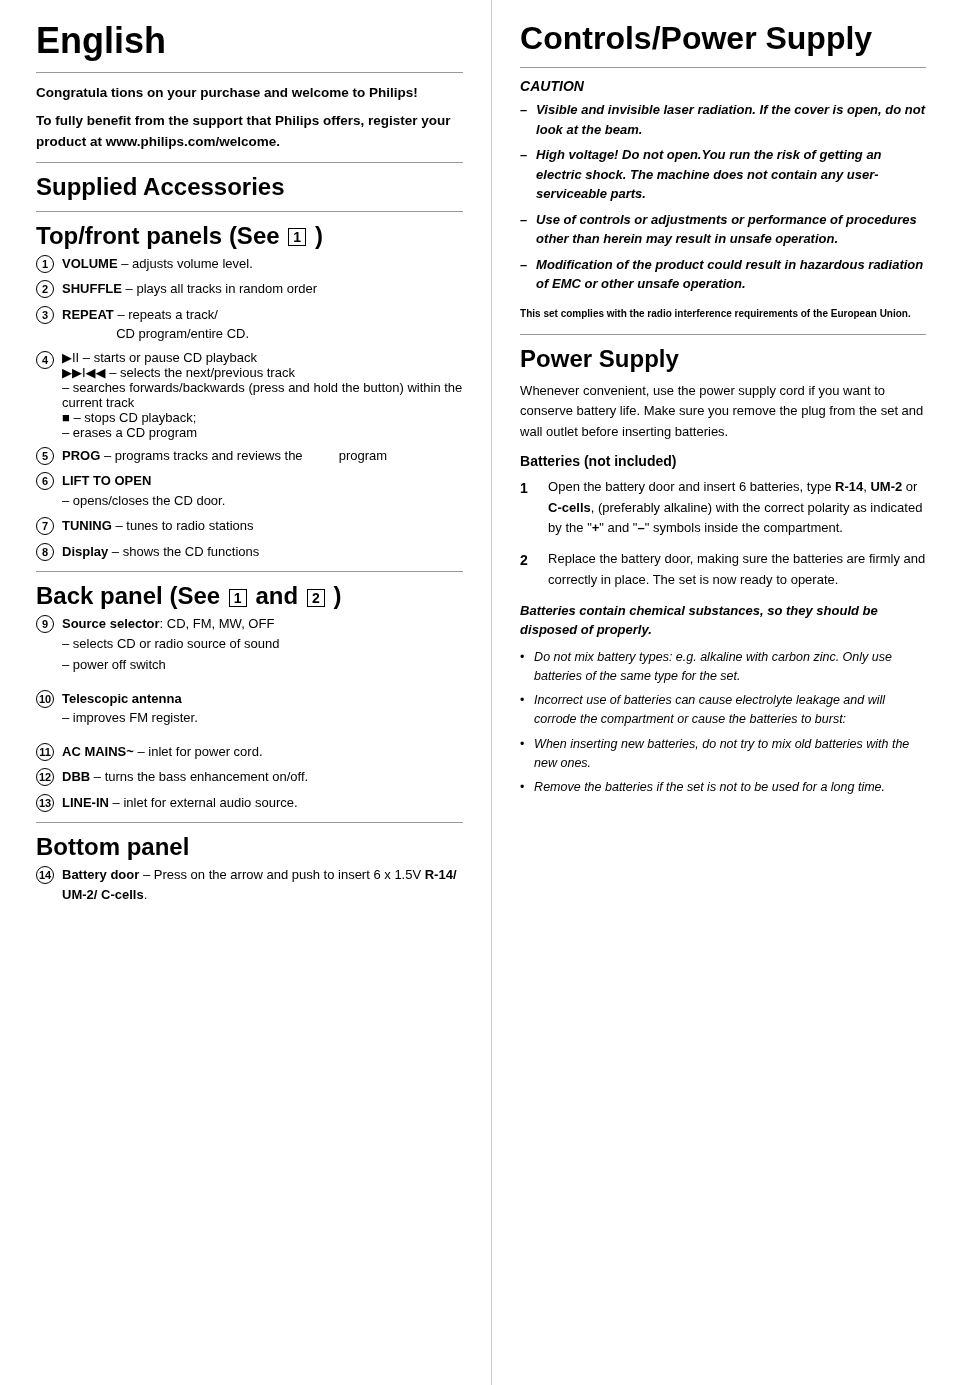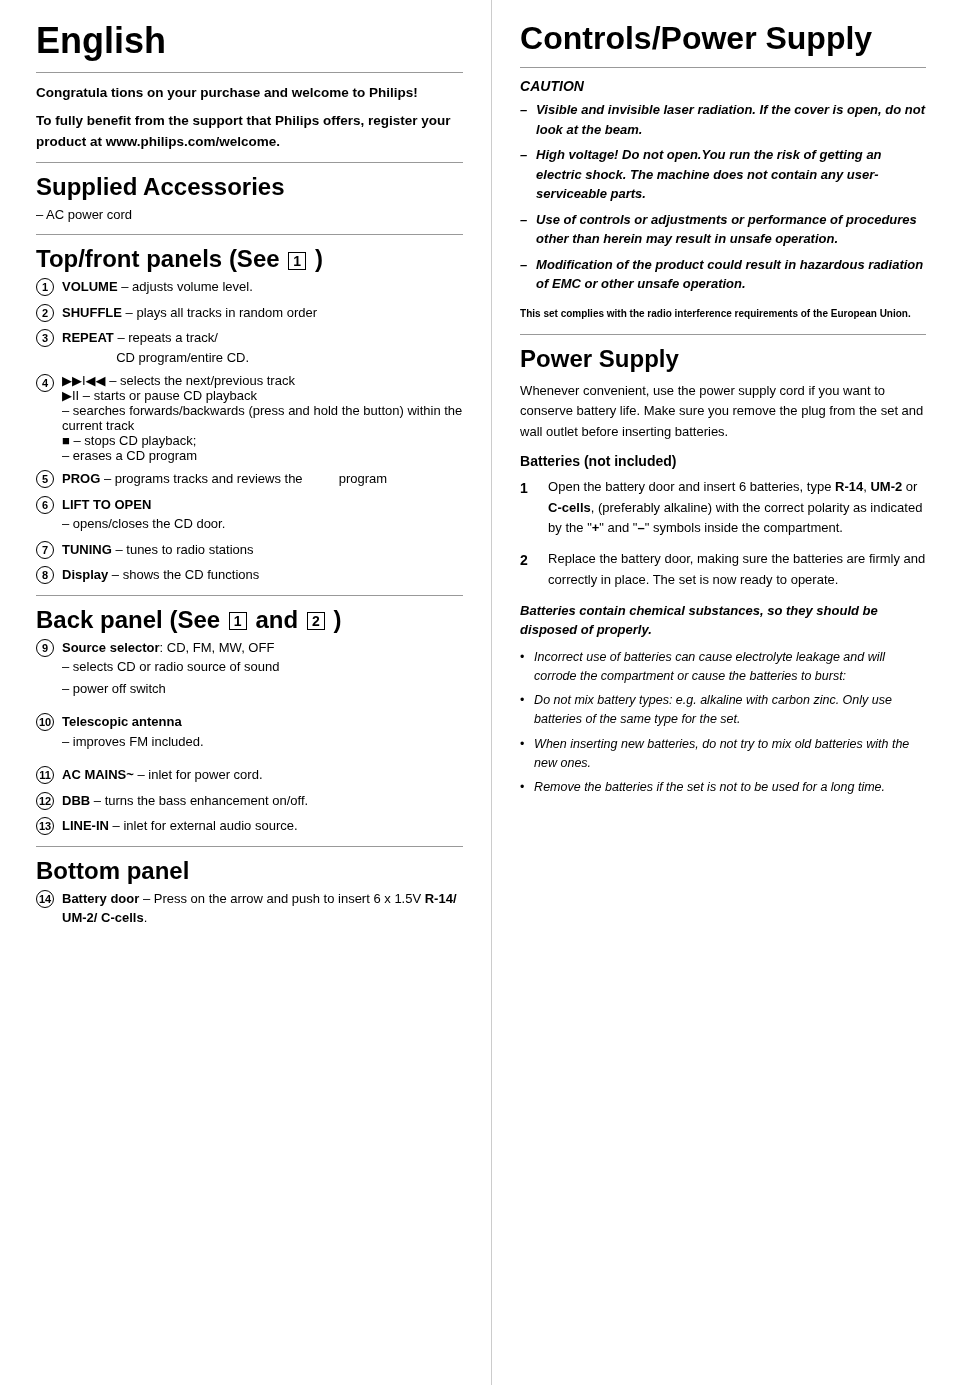--- a/index.html
+++ b/index.html
@@ -187,21 +187,20 @@
 <div class="page">
 
   <div class="left-col">
     <h1 class="page-title">English</h1>
     <hr class="divider">
     <p class="intro-text">Congratula tions on your purchase and welcome to Philips!</p>
     <p class="intro-text">To fully benefit from the support that Philips offers, register your product at www.philips.com/welcome.</p>
     <hr class="divider">
 
     <div class="section-title">Supplied Accessories</div>
-    <p class="sub-item">– AC power cord</p>
     <hr class="divider">
 
     <div class="section-title">
       <span>Top/front panels (See</span>
       <span style="display:inline-flex;align-items:center;justify-content:center;border:1.5px solid #000;width:18px;height:18px;font-size:14px;font-weight:900;vertical-align:middle;margin: 0 2px;">1</span>
       <span>)</span>
     </div>
 
     <ul class="numbered-list">
       <li>
@@ -214,22 +213,22 @@
       </li>
       <li>
         <span class="num-circle">3</span>
         <span class="item-text"><b>REPEAT</b> – repeats a track/<br>&nbsp;&nbsp;&nbsp;&nbsp;&nbsp;&nbsp;&nbsp;&nbsp;&nbsp;&nbsp;&nbsp;&nbsp;&nbsp;&nbsp;&nbsp;CD program/entire CD.</span>
       </li>
     </ul>
 
     <div style="display:flex; align-items:flex-start; margin-bottom:6px;">
       <span class="num-circle">4</span>
       <div>
+        <div class="sub-line">▶II – starts or pause CD playback</div>
         <div class="sub-line">▶▶I◀◀ – selects the next/previous track</div>
-        <div class="sub-line">▶II – starts or pause CD playback</div>
         <div class="sub-line">– searches forwards/backwards (press and hold the button) within the current track</div>
         <div class="sub-line">■ – stops CD playback;</div>
         <div class="sub-line">– erases a CD program</div>
       </div>
     </div>
 
     <ul class="numbered-list">
       <li>
         <span class="num-circle">5</span>
         <span class="item-text"><b>PROG</b> – programs tracks and reviews the&nbsp;&nbsp;&nbsp;&nbsp;&nbsp;&nbsp;&nbsp;&nbsp;&nbsp;&nbsp;program</span>
@@ -271,21 +270,21 @@
           <div class="sub-line">– selects CD or radio source of sound</div>
           <div class="sub-line">– power off switch</div>
         </div>
       </li>
       <li style="flex-direction:column; align-items:flex-start;">
         <div style="display:flex;align-items:flex-start;">
           <span class="num-circle">10</span>
           <span class="item-text"><b>Telescopic antenna</b></span>
         </div>
         <div class="sub-lines">
-          <div class="sub-line">– improves FM included.</div>
+          <div class="sub-line">– improves FM register.</div>
         </div>
       </li>
       <li>
         <span class="num-circle">11</span>
         <span class="item-text"><b>AC MAINS~</b> – inlet for power cord.</span>
       </li>
       <li>
         <span class="num-circle">12</span>
         <span class="item-text"><b>DBB</b> – turns the bass enhancement on/off.</span>
       </li>
@@ -335,19 +334,19 @@
       </li>
       <li>
         <span class="step-num">2</span>
         <span>Replace the battery door, making sure the batteries are firmly and correctly in place. The set is now ready to operate.</span>
       </li>
     </ol>
 
     <p class="batteries-warning">Batteries contain chemical substances, so they should be disposed of properly.</p>
 
     <ul class="bullet-list">
+      <li><i>Do not mix battery types: e.g. alkaline with carbon zinc. Only use batteries of the same type for the set.</i></li>
       <li><i>Incorrect use of batteries can cause electrolyte leakage and will corrode the compartment or cause the batteries to burst:</i></li>
-      <li><i>Do not mix battery types: e.g. alkaline with carbon zinc. Only use batteries of the same type for the set.</i></li>
       <li><i>When inserting new batteries, do not try to mix old batteries with the new ones.</i></li>
       <li><i>Remove the batteries if the set is not to be used for a long time.</i></li>
     </ul>
   </div>
 </div>
 
 </body></html>

